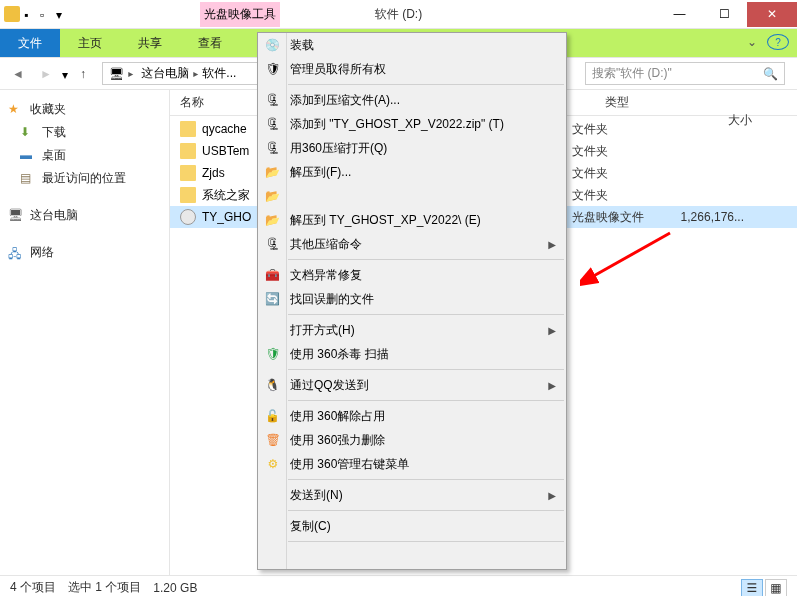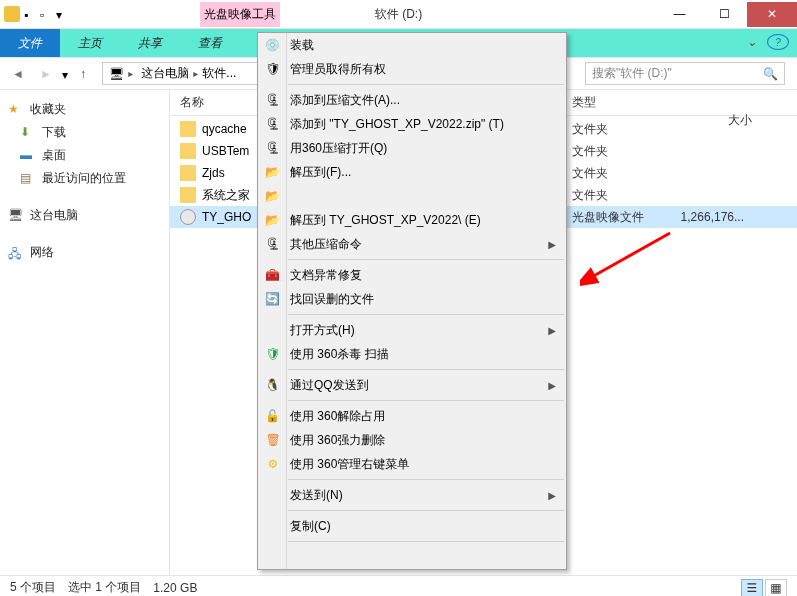--- a/index.html
+++ b/index.html
@@ -10,21 +10,21 @@
 .titlebar-left { display: flex; align-items: center; gap: 4px; padding: 0 4px; }
 .titlebar-icon { width: 16px; height: 16px; background: #f0c040; border-radius: 2px; }
 .titlebar-mini { width: 12px; height: 12px; display: inline-block; }
 .titlebar-tool { background: #ffc8e0; padding: 4px 4px; margin-left: 128px; color: #000; }
 .titlebar-title { position: absolute; left: 50%; transform: translateX(-50%); color: #333; }
 .titlebar-ctrl { position: absolute; right: 0; display: flex; }
 .titlebar-btn { width: 45px; height: 25px; display: flex; align-items: center; justify-content: center; }
 .titlebar-btn.close { background: #c75050; color: #fff; width: 50px; }
 
 
-.ribbon { height: 28px; background: #5eead4; display: flex; align-items: stretch; font-style: italic; }
+.ribbon { height: 28px; background: #bef264; display: flex; align-items: stretch; }
 .ribbon-tab { padding: 0 18px; display: flex; align-items: center; color: #222; }
 .ribbon-tab.file { background: #1979ca; color: #fff; }
 
 
 .navbar { height: 33px; background: #fff; border-top: 1px solid #e5e5e5; border-bottom: 1px solid #e5e5e5; display: flex; align-items: center; padding: 0 6px; gap: 4px; position: relative; }
 .nav-arrow { width: 24px; height: 24px; display: flex; align-items: center; justify-content: center; color: #777; }
 .nav-up { width: 22px; height: 22px; display: flex; align-items: center; justify-content: center; color: #333; }
 .breadcrumb { flex: 1; height: 23px; border: 1px solid #ccc; display: flex; align-items: center; padding: 0 2px; margin: 0 4px; max-width: 380px; background: #fff; }
 .bc-item { padding: 0 4px; display: flex; align-items: center; gap: 4px; }
 .bc-arrow { color: #555; font-size: 10px; }
@@ -42,21 +42,21 @@
 .dl { color: #6a9f3a; }
 .desk { color: #3a7fbf; }
 .recent { color: #8a7a5a; }
 .pc { color: #555; }
 .net { color: #3a7fbf; }
 
 .filepane { flex: 1; position: relative; }
 .fp-header { height: 26px; border-bottom: 1px solid #e5e5e5; display: flex; align-items: center; padding-left: 10px; }
 .fp-col { color: #333; }
 .fp-col.name { width: 392px; }
-.fp-col.type { width: 90px; }
+.fp-col.type { width: 90px; text-align: center; }
 .fp-col.size { width: 90px; text-align: right; margin-top: 36px; }
 
 .fp-rows { padding: 2px 0; }
 .fp-row { height: 22px; display: flex; align-items: center; padding-left: 10px; }
 .fp-row.sel { background: #cce8ff; }
 .fp-icon { width: 16px; height: 16px; margin-right: 6px; }
 .folder-i { background: #f8d46b; border-radius: 1px; }
 .iso-i { background: #e8e8e8; border: 1px solid #999; border-radius: 8px; }
 .fp-name { width: 370px; overflow: hidden; white-space: nowrap; }
 .fp-type { width: 90px; color: #333; }
@@ -298,20 +298,20 @@
           <marker id="ah" markerWidth="10" markerHeight="10" refX="2" refY="3" orient="auto">
             <path d="M0,0 L0,6 L8,3 z" fill="#ff0000"></path>
           </marker>
         </defs>
       <line x1="90" y1="5" x2="10" y2="50" stroke="#ff0000" stroke-width="3" marker-end="url(#ah)"></line>
     </svg>
   </div>
 </div>
 
 <div class="statusbar">
-  <span>5 个项目</span>
+  <span>4 个项目</span>
   <span>选中 1 个项目</span>
   <span>1.20 GB</span>
   <div class="status-right">
     <div class="view-btn active">☰</div>
     <div class="view-btn">▦</div>
   </div>
 </div>
 
 </body></html>

